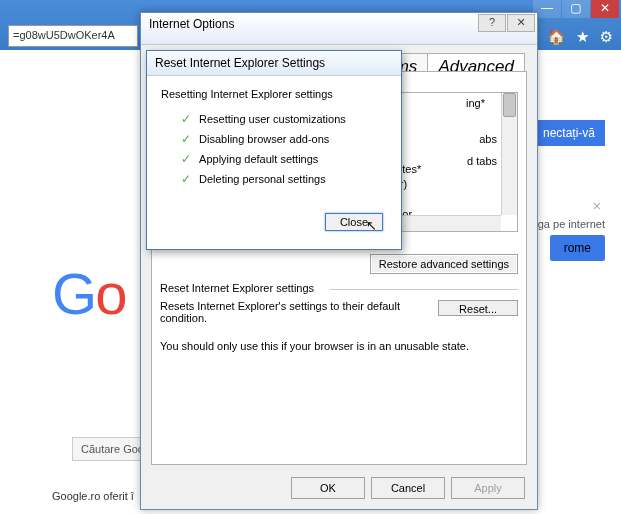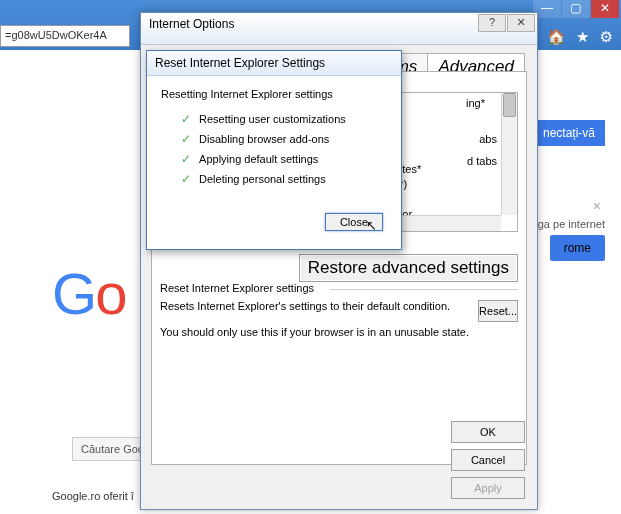--- a/index.html
+++ b/index.html
@@ -3,21 +3,21 @@
 <meta charset="utf-8">
 <style>
 * { box-sizing: border-box; margin: 0; padding: 0; font-family: "Segoe UI", Tahoma, sans-serif; }
 body { width: 621px; height: 514px; background: #fff; position: relative; overflow: hidden; }
 
 
 .browser-top { position: absolute; top: 0; left: 0; right: 0; height: 50px; background: linear-gradient(#4a8dd8, #3a7bc8); }
 .win-controls-outer { position: absolute; top: 0; right: 2px; display: flex; }
 .win-btn-outer { width: 28px; height: 18px; background: rgba(255,255,255,0.15); margin-left: 1px; color: #fff; font-size: 12px; text-align: center; line-height: 16px; }
 .win-btn-outer.close { background: #c84040; }
-.addr-bar { position: absolute; top: 25px; left: 0; width: 130px; height: 22px; background: #fff; font-size: 11px; padding: 3px 4px; color: #333; overflow: hidden; border: 1px solid #999; }
+.addr-bar { position: absolute; top: 25px; left: 8px; width: 130px; height: 22px; background: #fff; font-size: 11px; padding: 3px 4px; color: #333; overflow: hidden; border: 1px solid #999; }
 .page-icons { position: absolute; top: 28px; right: 8px; color: #fff; display: flex; gap: 10px; font-size: 15px; }
 
 
 .page-bg { position: absolute; top: 50px; left: 0; right: 0; bottom: 0; background: #fff; }
 .connect-btn { position: absolute; top: 70px; right: 16px; background: #3b78e7; color: #fff; font-size: 12px; padding: 6px 10px; }
 .ad-close { position: absolute; top: 148px; right: 20px; color: #aaa; font-size: 14px; }
 .ad-text { position: absolute; top: 168px; right: 16px; font-size: 11px; color: #555; }
 .chrome-btn { position: absolute; top: 185px; right: 16px; background: #3b78e7; color: #000000; font-size: 12px; padding: 6px 14px; border-radius: 2px; }
 .google-logo { position: absolute; top: 210px; left: 52px; font-size: 58px; font-weight: 400; letter-spacing: -2px; }
 .google-logo span:nth-child(1){color:#4285f4}.google-logo span:nth-child(2){color:#ea4335}.google-logo span:nth-child(3){color:#fbbc05}
@@ -39,29 +39,29 @@
 .settings-scroll { position: absolute; top: 0; right: 0; width: 16px; bottom: 16px; background: #f0f0f0; border-left: 1px solid #d0d0d0; }
 .scroll-thumb { position: absolute; top: 0; left: 1px; right: 1px; height: 24px; background: #c8c8c8; border: 1px solid #a0a0a0; border-radius: 2px; }
 .settings-hscroll { position: absolute; bottom: 0; left: 0; right: 16px; height: 16px; background: #f0f0f0; border-top: 1px solid #d0d0d0; font-size: 9px; text-align: center; color: #888; line-height: 14px; }
 .settings-items { padding: 68px 4px 2px 18px; font-size: 11px; }
 .sitem { display: flex; align-items: center; height: 15px; white-space: nowrap; }
 .chk { width: 12px; height: 12px; border: 1px solid #888; margin-right: 4px; display: inline-flex; align-items: center; justify-content: center; font-size: 9px; color: #2a5db0; }
 .partial-label { position: absolute; top: 4px; right: 32px; font-size: 11px; margin-left: 12px; }
 .partial-label2 { position: absolute; top: 40px; right: 20px; font-size: 11px; }
 .partial-label3 { position: absolute; top: 62px; right: 20px; font-size: 11px; }
 .note { font-size: 11px; margin-top: 4px; }
-.restore-btn { float: right; font-size: 17px; padding: 3px 8px; margin-top: 6px; background: #f0f0f0; border: 1px solid #a0a0a0; box-shadow: 0 0 0 1px #fff inset; }
+.restore-btn { float: right; font-size: 11px; padding: 3px 8px; margin-top: 6px; background: #f0f0f0; border: 1px solid #a0a0a0; box-shadow: 0 0 0 1px #fff inset; }
 .fieldset { clear: both; margin-top: 34px; font-size: 11px; position: relative; }
 .fieldset-legend { position: relative; top: 0; background: #fff; }
 .fieldset-line { position: absolute; top: 7px; left: 170px; right: 0; border-top: 1px solid #ccc; }
 .fieldset-body { display: flex; margin-top: 6px; }
 .fieldset-text { flex: 1; font-size: 11px; padding-right: 6px; }
-.reset-btn { font-size: 11px; padding: 2px 0; height: 22px; background: #f0f0f0; border: 1px solid #a0a0a0; }
-.warn-text { font-size: 11px; margin-top: 4px; }
-.io-buttons { position: absolute; bottom: 10px; right: 12px; display: flex; gap: 6px; flex-direction: column; }
+.reset-btn { font-size: 11px; padding: 2px 20px; height: 16px; background: #f0f0f0; border: 1px solid #a0a0a0; }
+.warn-text { font-size: 11px; margin-top: 16px; }
+.io-buttons { position: absolute; bottom: 10px; right: 12px; display: flex; gap: 6px; }
 .io-btn { width: 74px; height: 22px; font-size: 11px; background: #f0f0f0; border: 1px solid #a0a0a0; }
 .io-btn.disabled { color: #a0a0a0; }
 
 
 .reset-dialog { position: absolute; top: 50px; left: 146px; width: 256px; height: 200px; background: #fff; border: 1px solid #4a78b0; box-shadow: 2px 3px 8px rgba(0,0,0,0.35); z-index: 10; }
 .reset-title { background: linear-gradient(#f8fbff, #e0ecf8); font-size: 12px; padding: 5px 8px; border-bottom: 1px solid #c0d0e0; }
 .reset-body { padding: 12px 14px; font-size: 11px; }
 .reset-heading { margin-bottom: 12px; }
 .reset-item { display: flex; align-items: center; margin: 6px 0 6px 20px; }
 .check-green { color: #4caf50; margin-right: 8px; font-size: 12px; }

